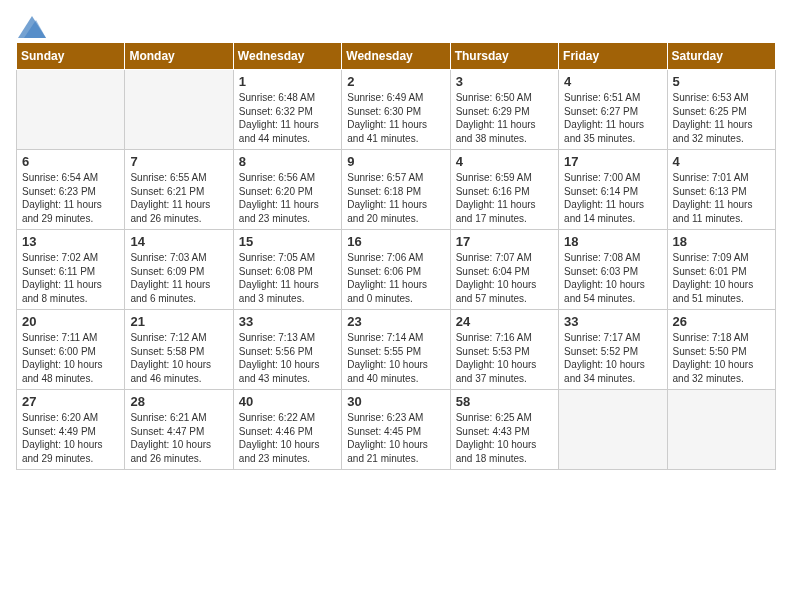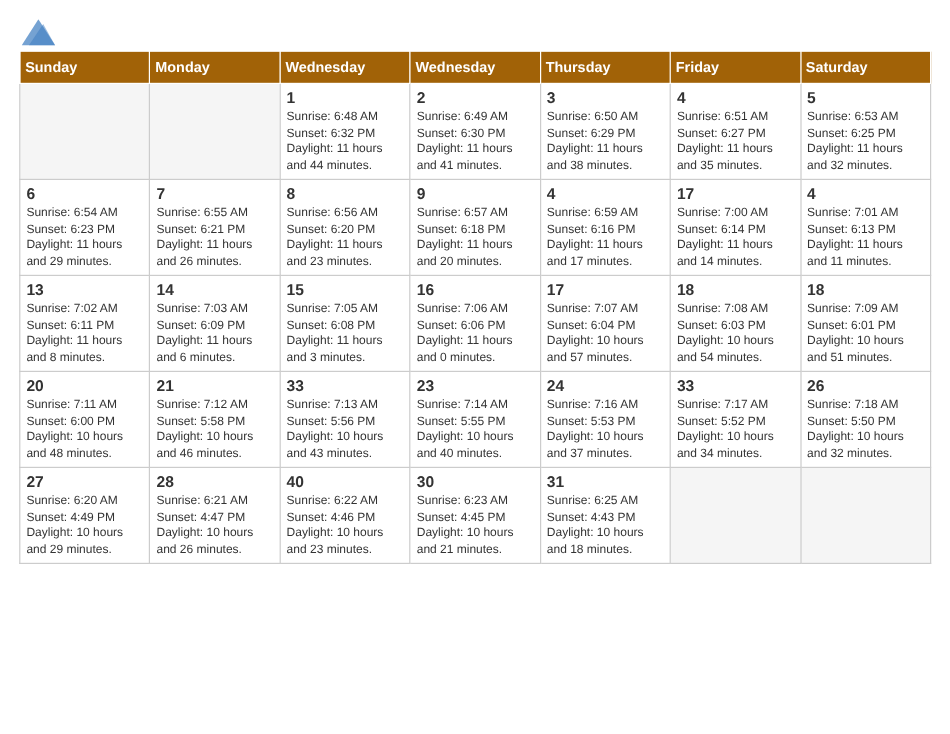--- a/index.html
+++ b/index.html
@@ -155,18 +155,18 @@
         <td><span class="day-number">23</span><span class="cell-text">Sunrise: 7:14 AM<br>Sunset: 5:55 PM<br>Daylight: 10 hours and 40 minutes.</span></td>
         <td><span class="day-number">24</span><span class="cell-text">Sunrise: 7:16 AM<br>Sunset: 5:53 PM<br>Daylight: 10 hours and 37 minutes.</span></td>
         <td><span class="day-number">33</span><span class="cell-text">Sunrise: 7:17 AM<br>Sunset: 5:52 PM<br>Daylight: 10 hours and 34 minutes.</span></td>
         <td><span class="day-number">26</span><span class="cell-text">Sunrise: 7:18 AM<br>Sunset: 5:50 PM<br>Daylight: 10 hours and 32 minutes.</span></td>
       </tr>
       <tr>
         <td><span class="day-number">27</span><span class="cell-text">Sunrise: 6:20 AM<br>Sunset: 4:49 PM<br>Daylight: 10 hours and 29 minutes.</span></td>
         <td><span class="day-number">28</span><span class="cell-text">Sunrise: 6:21 AM<br>Sunset: 4:47 PM<br>Daylight: 10 hours and 26 minutes.</span></td>
         <td><span class="day-number">40</span><span class="cell-text">Sunrise: 6:22 AM<br>Sunset: 4:46 PM<br>Daylight: 10 hours and 23 minutes.</span></td>
         <td><span class="day-number">30</span><span class="cell-text">Sunrise: 6:23 AM<br>Sunset: 4:45 PM<br>Daylight: 10 hours and 21 minutes.</span></td>
-        <td><span class="day-number">31</span><span class="cell-text">Sunrise: 6:25 AM<br>Sunset: 4:43 PM<br>Daylight: 10 hours and 18 minutes.</span></td>
+        <td><span class="day-number">58</span><span class="cell-text">Sunrise: 6:25 AM<br>Sunset: 4:43 PM<br>Daylight: 10 hours and 18 minutes.</span></td>
         <td class="empty"></td>
         <td class="empty"></td>
       </tr>
     </tbody>
 </table>
 
 </body></html>

